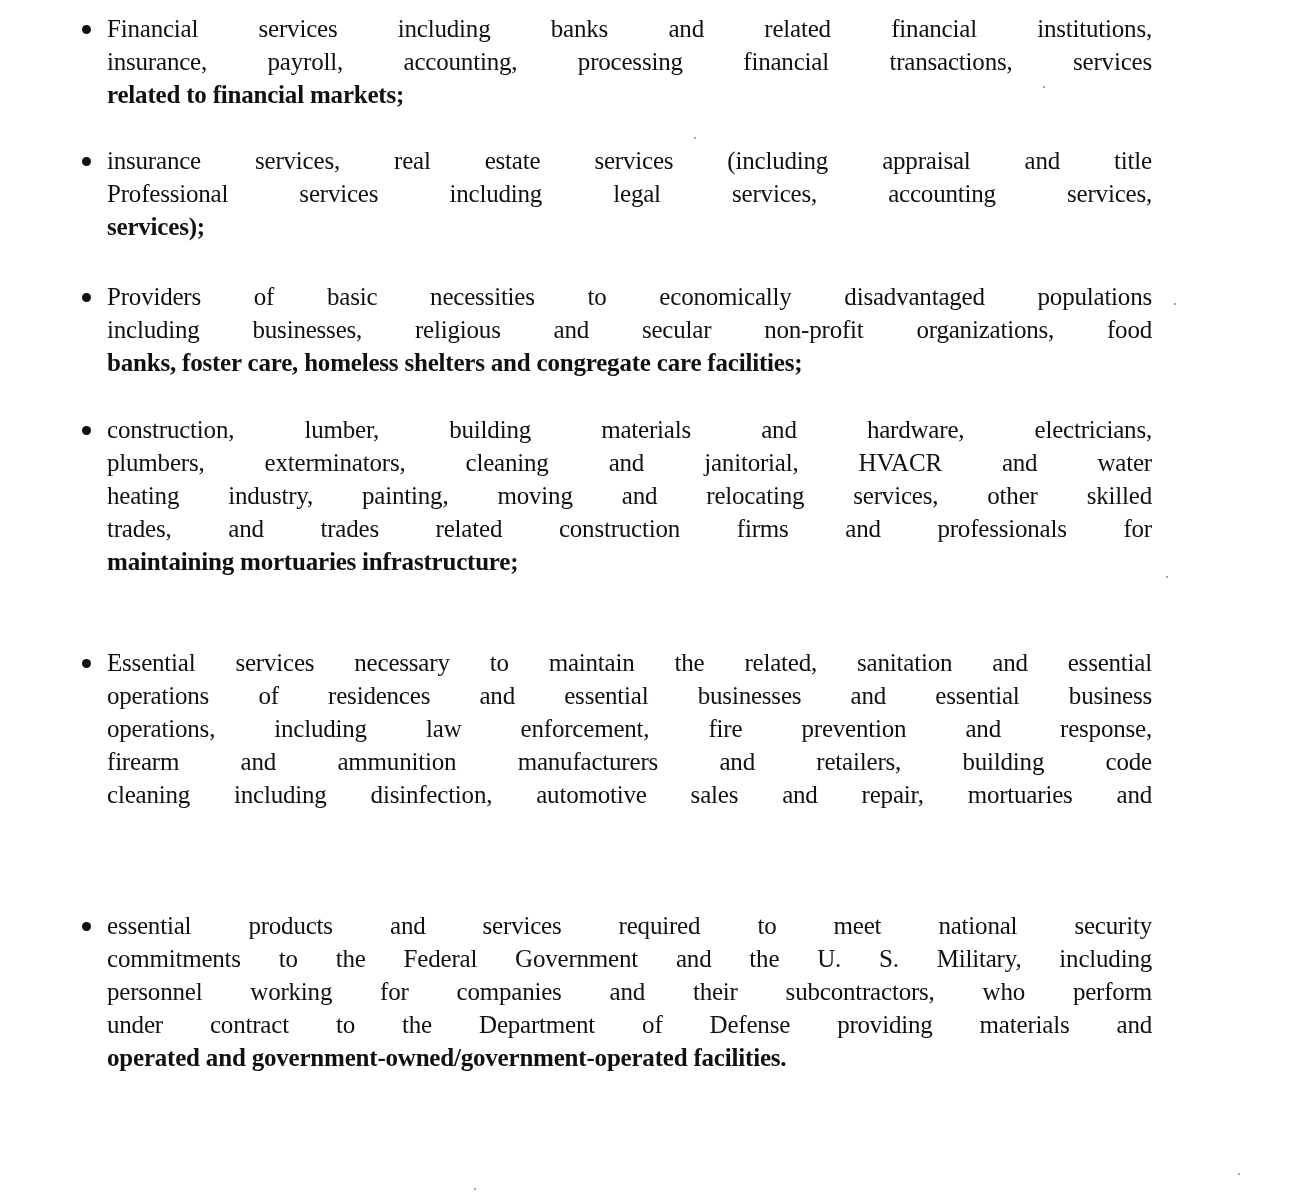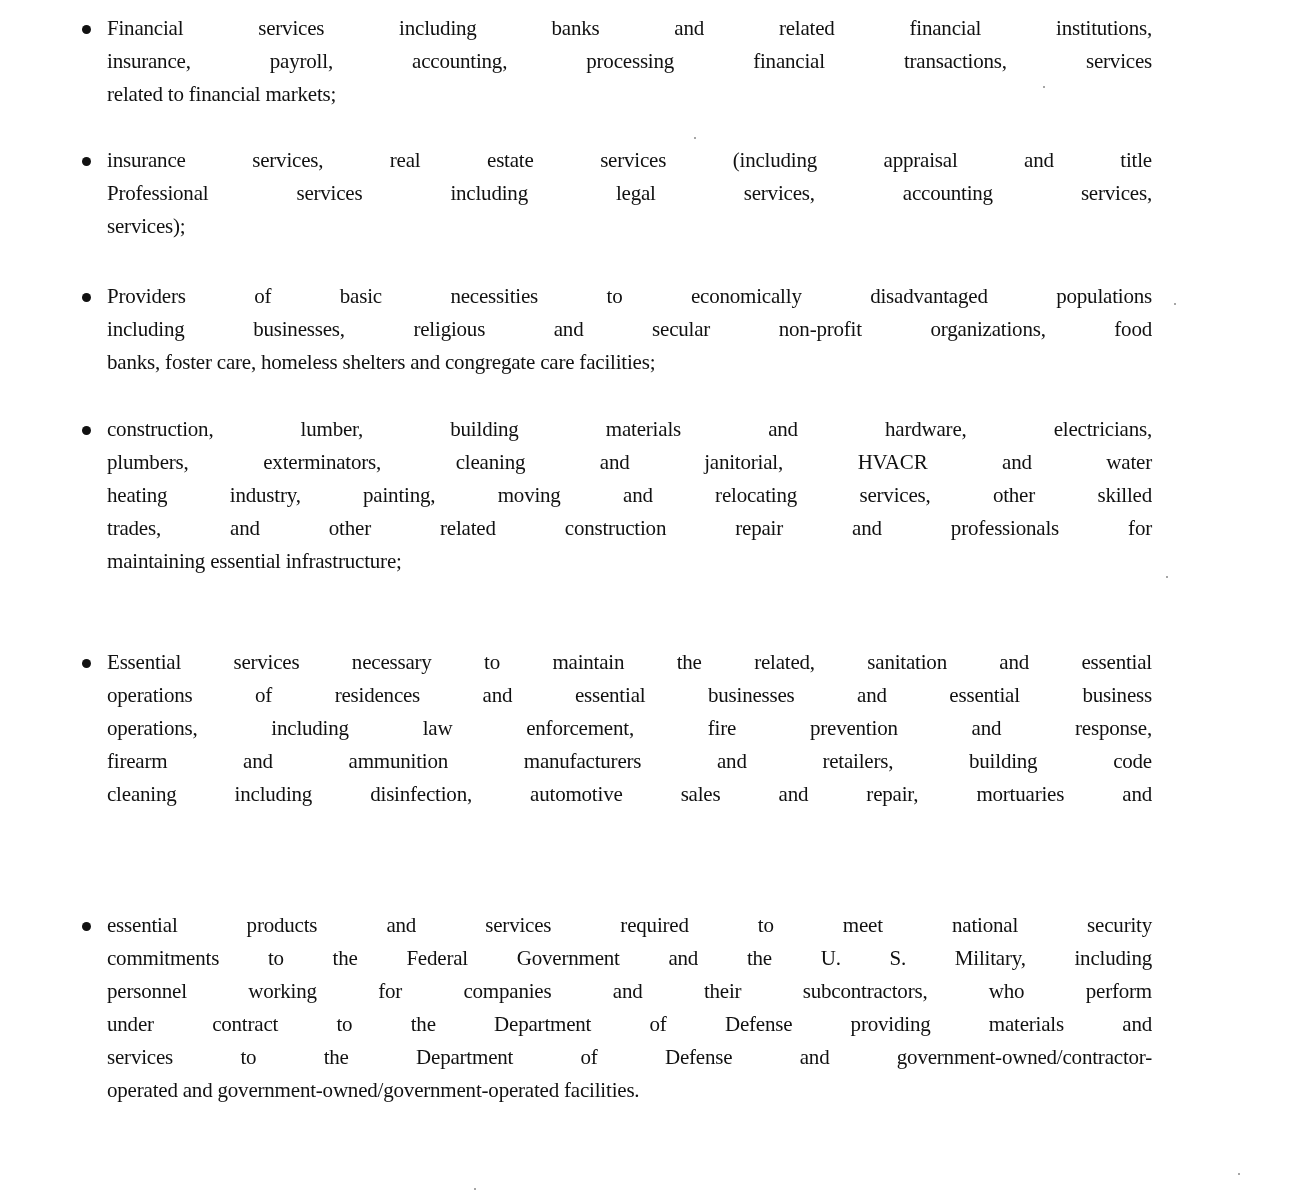--- a/index.html
+++ b/index.html
@@ -39,29 +39,30 @@
     .bullet-text {
       position: absolute;
       left: 27px;
       top: 0;
       width: 1045px;
     }
     .line {
       display: block;
       height: 33px;
       line-height: 33px;
-      font-size: 21px;
+      font-size: 25px;
       white-space: nowrap;
       text-align: justify;
       text-align-last: justify;
       letter-spacing: -0.2px;
     }
     .line.last {
       text-align: left;
       text-align-last: left;
+      font-weight: bold;
     }
     .speck {
       position: absolute;
       width: 2px;
       height: 2px;
       background: #888888;
       border-radius: 50%;
     }
   </style>
 </head>
@@ -95,22 +96,22 @@
       <span class="line last">banks, foster care, homeless shelters and congregate care facilities;</span>
     </div>
   </div>
 
   <div class="bullet-item" style="top: 413px;">
     <span class="bullet-dot"></span>
     <div class="bullet-text">
       <span class="line">construction, lumber, building materials and hardware, electricians,</span>
       <span class="line">plumbers, exterminators, cleaning and janitorial, HVACR and water</span>
       <span class="line">heating industry, painting, moving and relocating services, other skilled</span>
-      <span class="line">trades, and other related construction repair and professionals for</span>
-      <span class="line last">maintaining essential infrastructure;</span>
+      <span class="line">trades, and trades related construction firms and professionals for</span>
+      <span class="line last">maintaining mortuaries infrastructure;</span>
     </div>
   </div>
 
   <div class="bullet-item" style="top: 646px;">
     <span class="bullet-dot"></span>
     <div class="bullet-text">
       <span class="line">Essential services necessary to maintain the related, sanitation and essential</span>
       <span class="line">operations of residences and essential businesses and essential business</span>
       <span class="line">operations, including law enforcement, fire prevention and response,</span>
       <span class="line">firearm and ammunition manufacturers and retailers, building code</span>
@@ -118,21 +119,20 @@
     </div>
   </div>
 
   <div class="bullet-item" style="top: 909px;">
     <span class="bullet-dot"></span>
     <div class="bullet-text">
       <span class="line">essential products and services required to meet national security</span>
       <span class="line">commitments to the Federal Government and the U. S. Military, including</span>
       <span class="line">personnel working for companies and their subcontractors, who perform</span>
       <span class="line">under contract to the Department of Defense providing materials and</span>
-      <span class="line">services to the Department of Defense and government-owned/contractor-</span>
       <span class="line last">operated and government-owned/government-operated facilities.</span>
     </div>
   </div>
 
   <span class="speck" style="left: 1043px; top: 86px;"></span>
   <span class="speck" style="left: 1174px; top: 303px;"></span>
   <span class="speck" style="left: 1166px; top: 576px;"></span>
   <span class="speck" style="left: 1238px; top: 1173px;"></span>
   <span class="speck" style="left: 474px; top: 1188px;"></span>
   <span class="speck" style="left: 694px; top: 137px;"></span>

